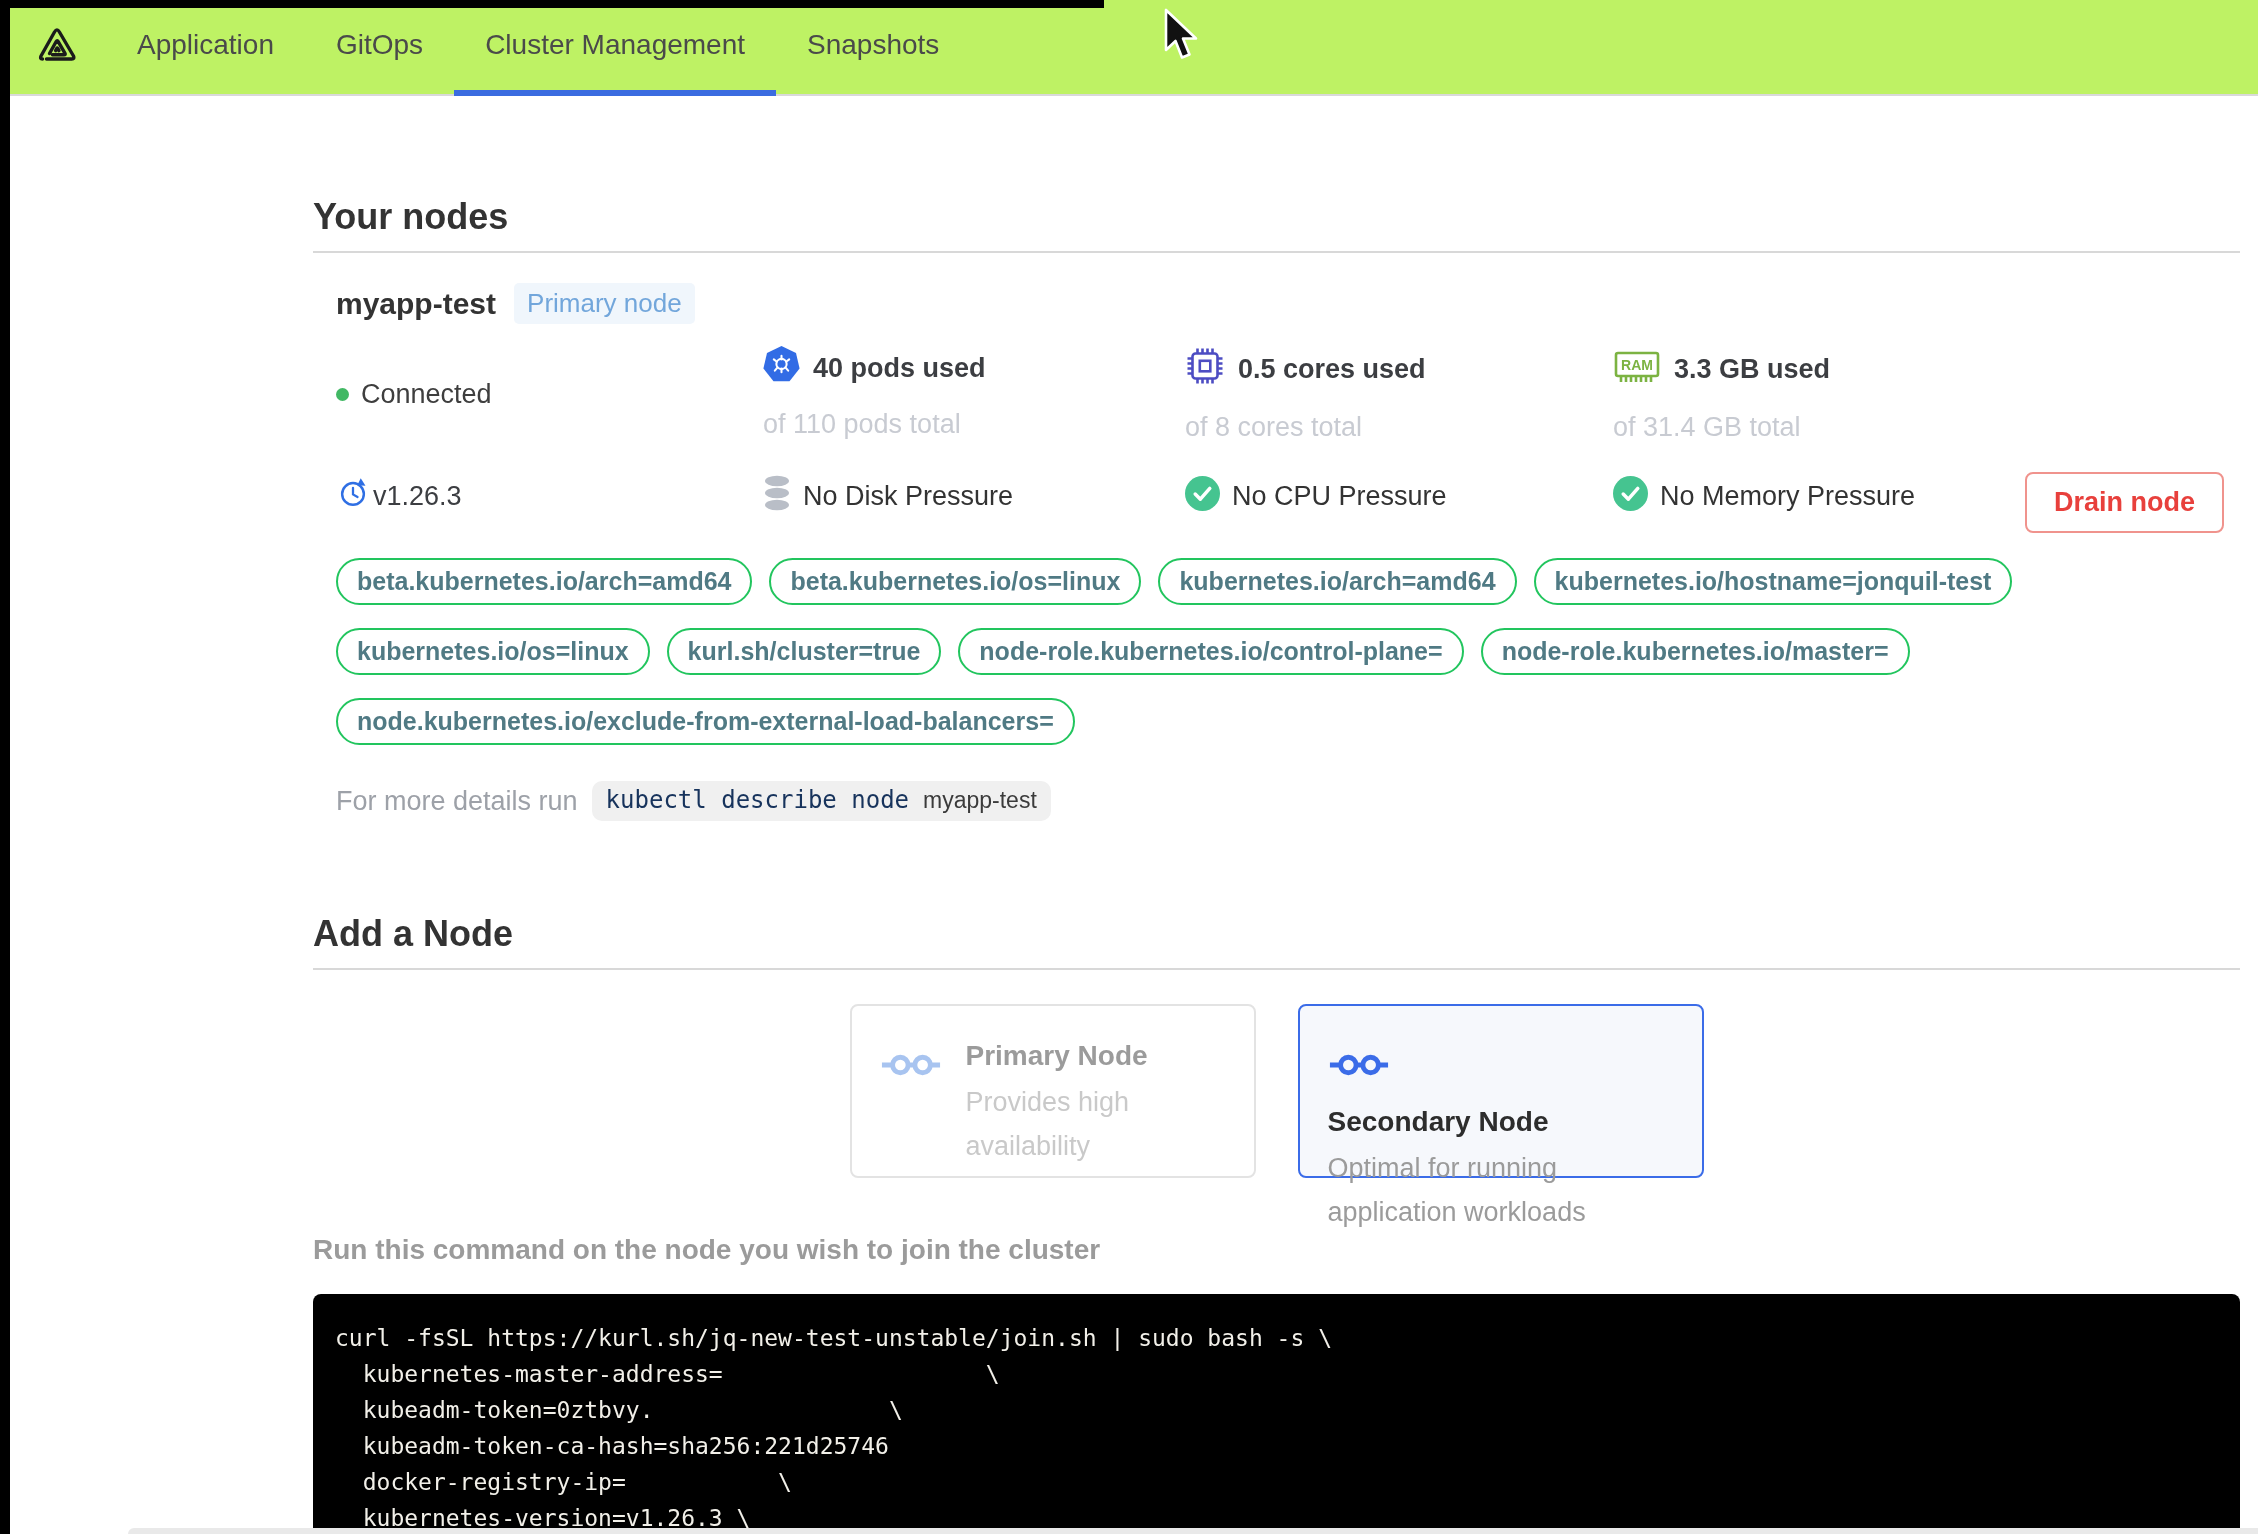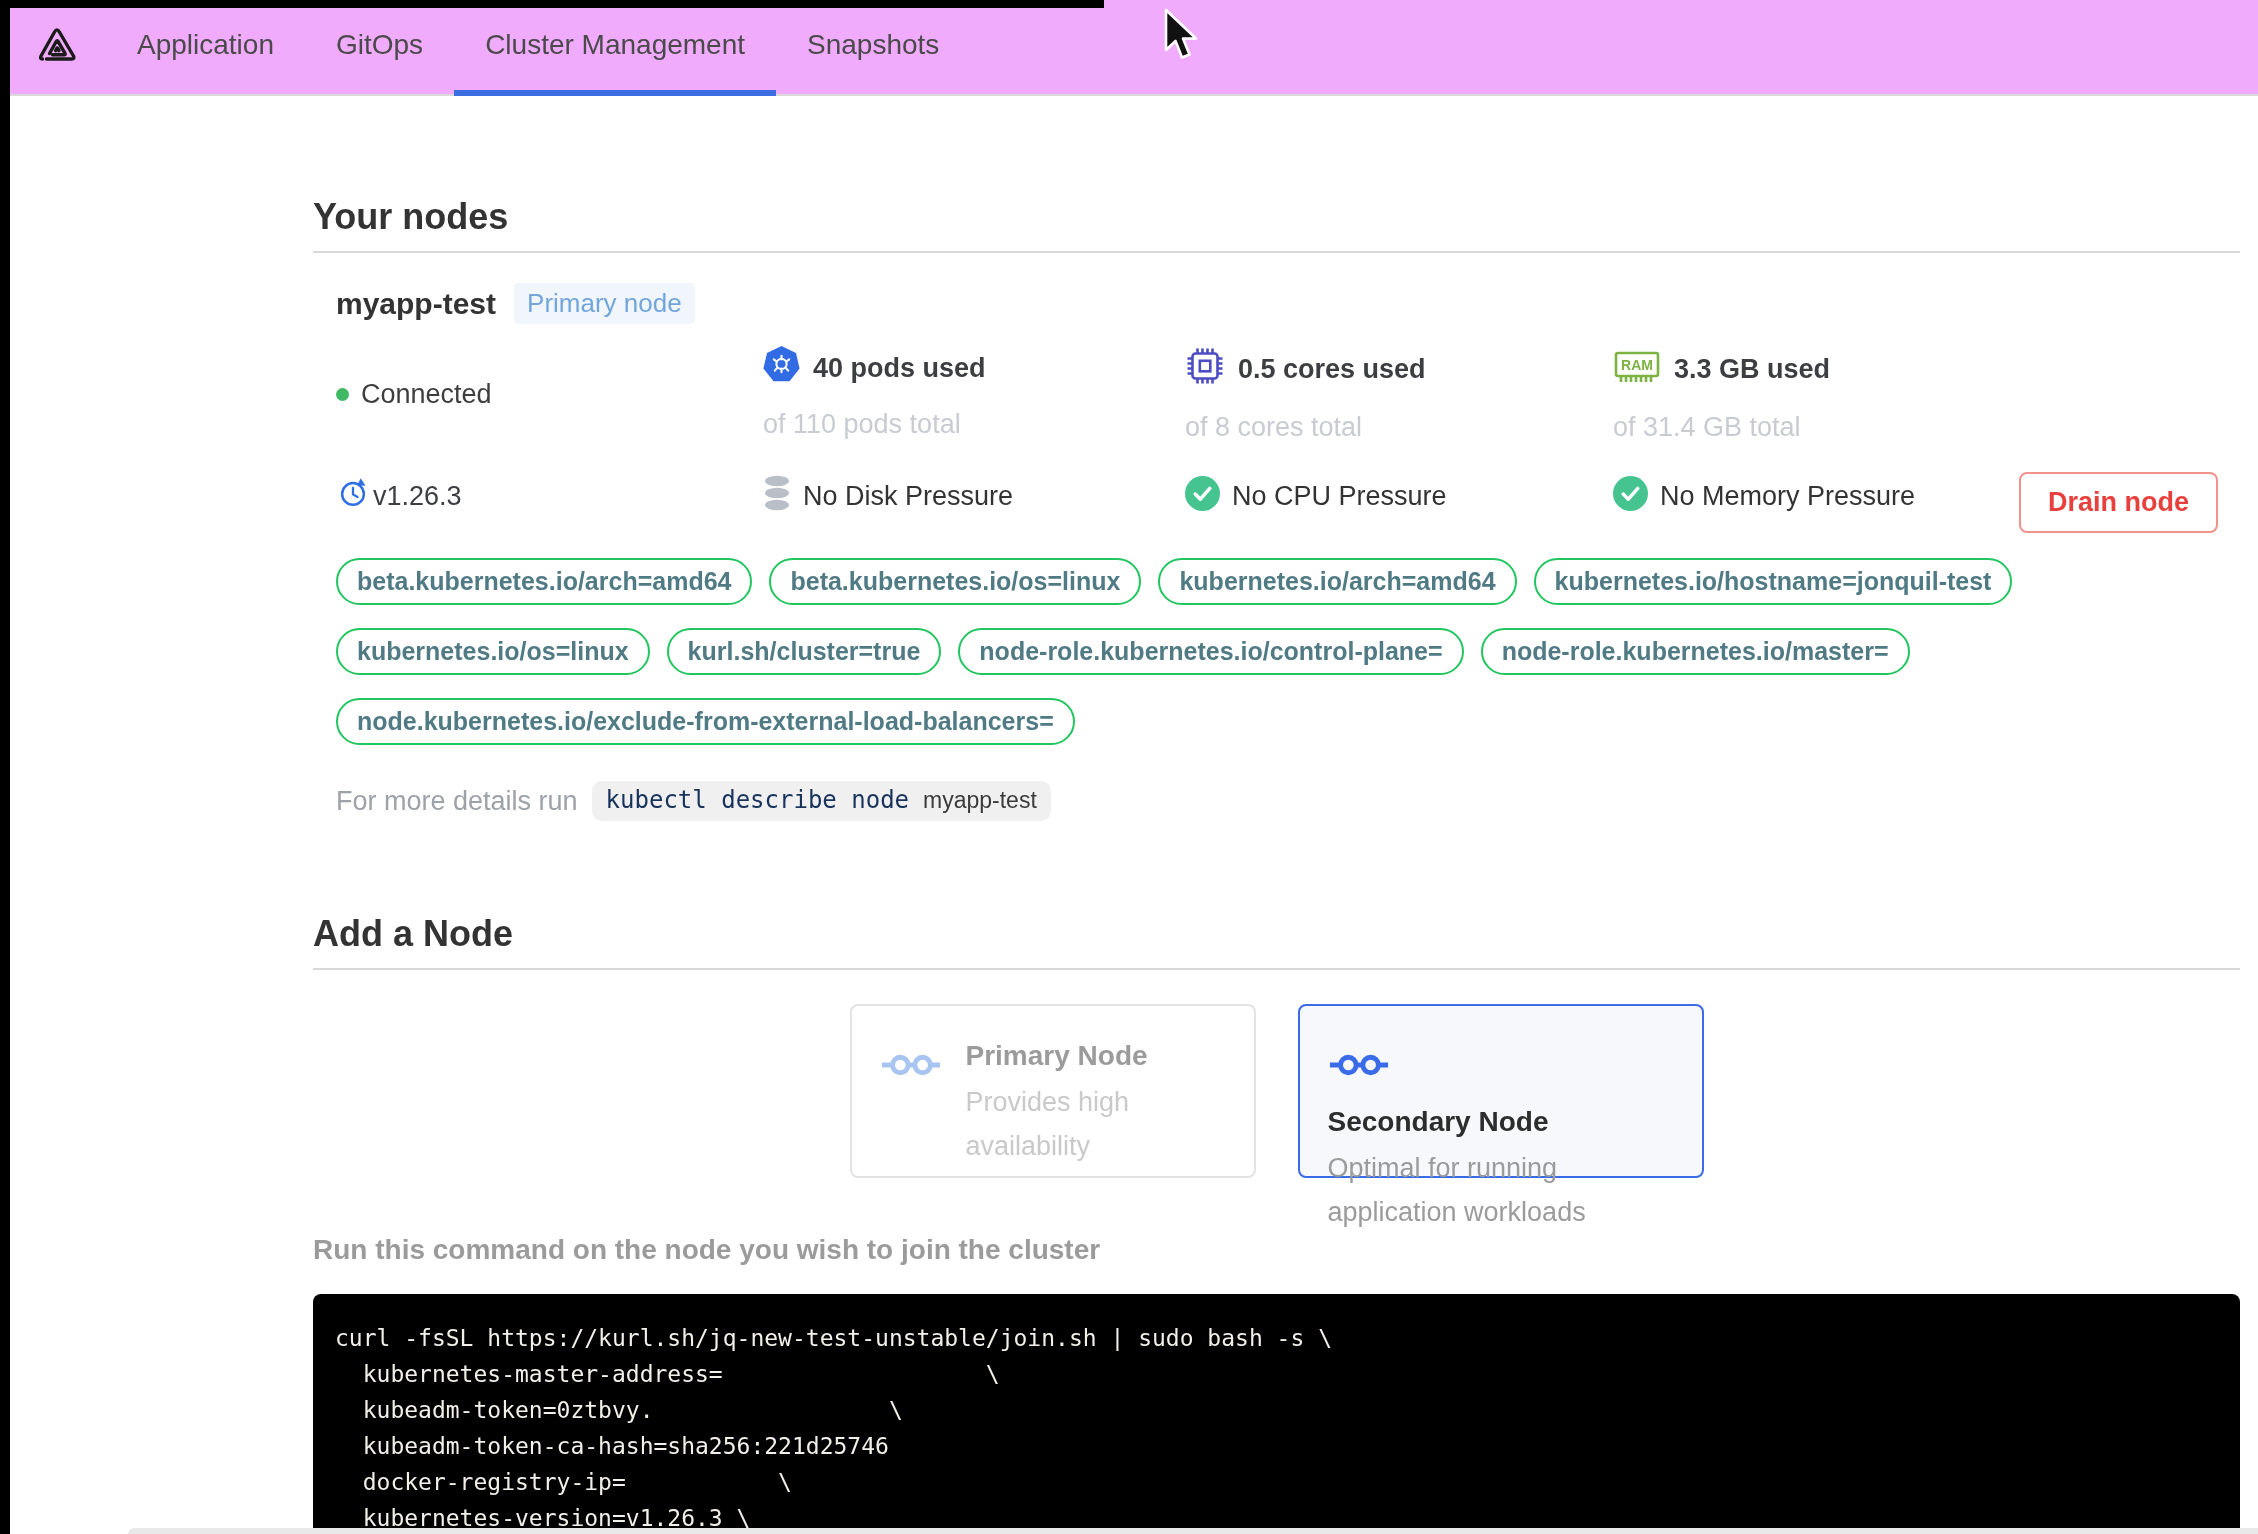--- a/index.html
+++ b/index.html
@@ -8,21 +8,21 @@
     width: 2258px; height: 1534px; position: relative; overflow: hidden;
     background: #ffffff; font-family: "Liberation Sans", sans-serif; color: #333;
   }
   
   .edge-left { position: absolute; left: 0; top: 0; width: 10px; height: 1534px; background: #000; z-index: 50; }
   .edge-top { position: absolute; left: 0; top: 0; width: 1104px; height: 8px; background: #000; z-index: 50; }
   .edge-bottom { position: absolute; left: 128px; right: 0; bottom: 0; height: 6px; background: #e9e9e9; border-top-left-radius: 6px; z-index: 50; }
 
   
   .nav {
-    height: 96px; width: 100%; background: #f0abfc; border-bottom: 2px solid #d9d9d9;
+    height: 96px; width: 100%; background: #bef264; border-bottom: 2px solid #d9d9d9;
     display: flex; align-items: stretch; padding-left: 34px;
   }
   .nav-logo { display: flex; align-items: center; margin-right: 26px; }
   .tabs { display: flex; align-items: stretch; }
   .tab {
     display: flex; align-items: center; padding: 0 31px; cursor: pointer;
     font-size: 28px; color: #4a4a4a; border-bottom: 6px solid transparent; margin-bottom: -2px;
   }
   .tab.active { border-bottom-color: #3b6ce0; }
 
@@ -59,21 +59,21 @@
 
   .details-line { margin-top: 36px; display: flex; align-items: center; gap: 14px; font-size: 27px; color: #9da1a8; }
   .code-chip {
     background: #f0f0f0; border-radius: 10px; padding: 5px 14px 7px 14px;
     display: inline-flex; align-items: center; gap: 14px;
   }
   .code-chip .mono { font-family: "DejaVu Sans Mono", monospace; font-size: 24px; color: #17335c; }
   .code-chip .nodename { font-family: "Liberation Sans", sans-serif; font-size: 23px; color: #3b3b3b; }
 
   .drain-btn {
-    position: absolute; top: 219px; right: 22px; background: #fff; cursor: pointer;
+    position: absolute; top: 219px; right: 16px; background: #fff; cursor: pointer;
     border: 2px solid #f0938d; color: #e8403c; font-weight: 700; font-size: 27px;
     border-radius: 8px; padding: 13px 27px; font-family: "Liberation Sans", sans-serif;
   }
 
   .add-node-title { margin-top: 92px; }
 
   .node-options { display: flex; justify-content: center; gap: 42px; margin-top: 34px; }
   .node-option {
     width: 406px; height: 174px; border-radius: 8px; background: #fff;
     border: 2px solid #e3e3e3; display: flex; gap: 24px; padding: 34px 24px 0 28px; cursor: pointer;

